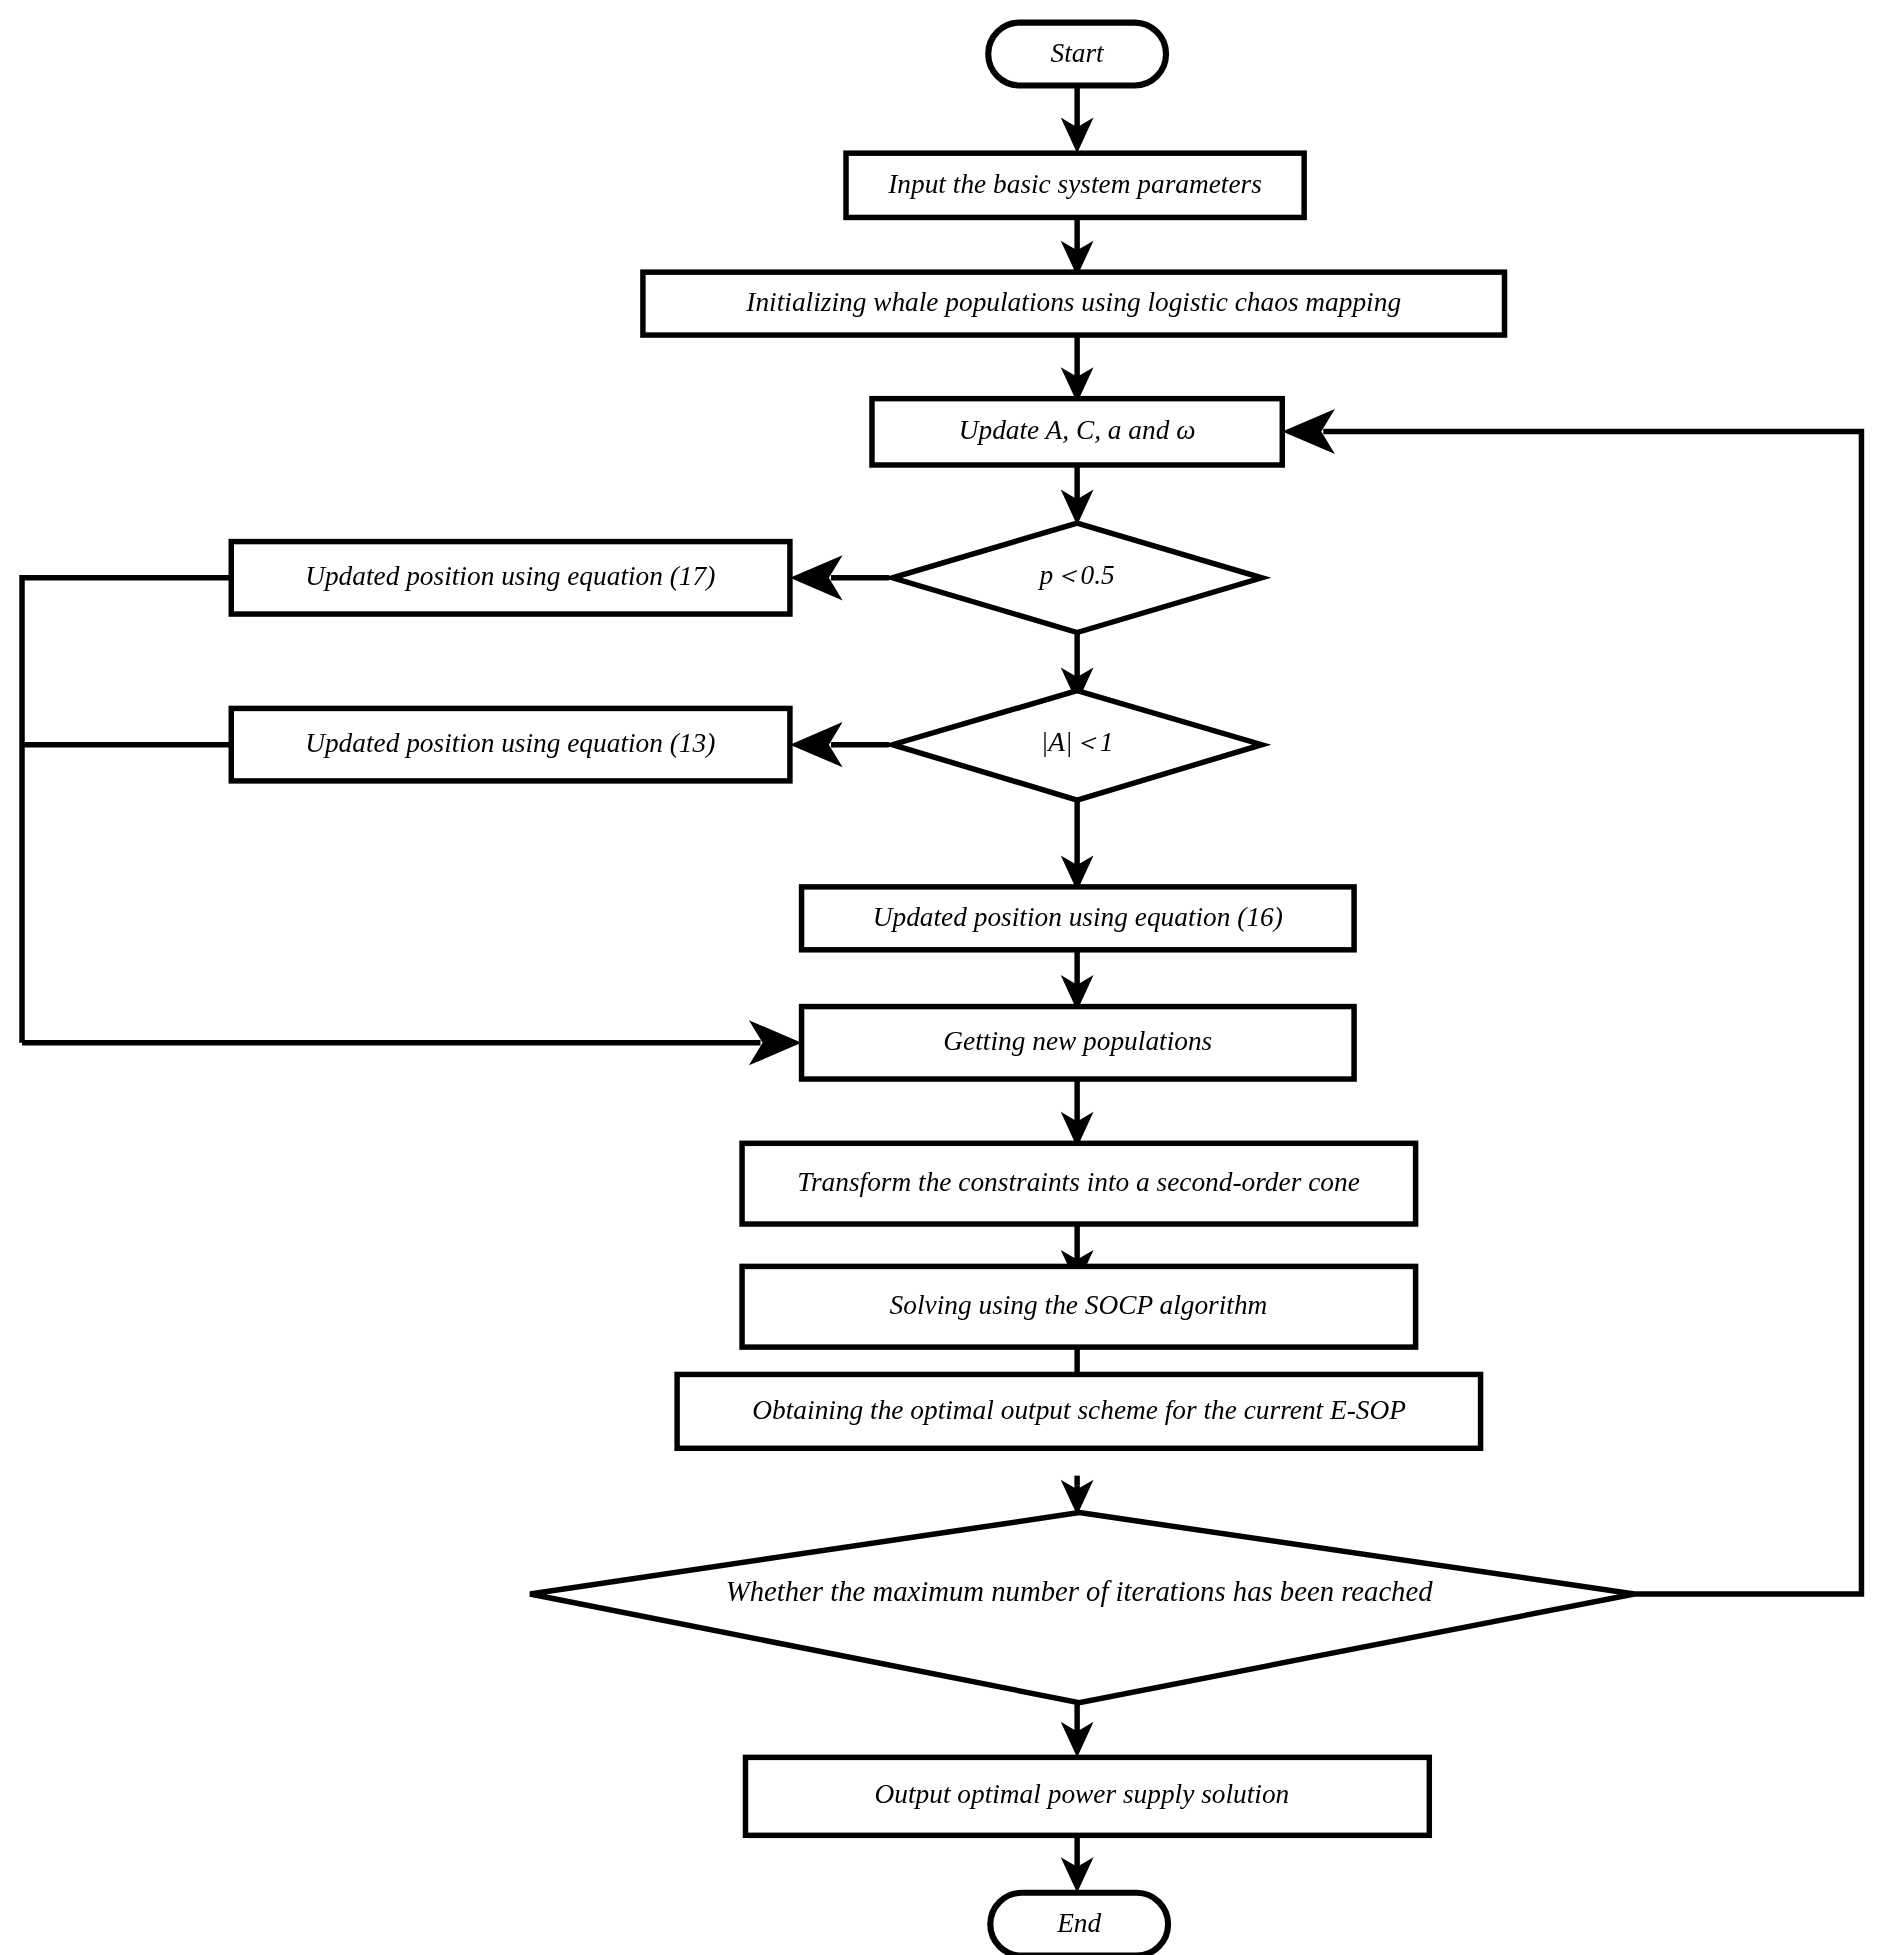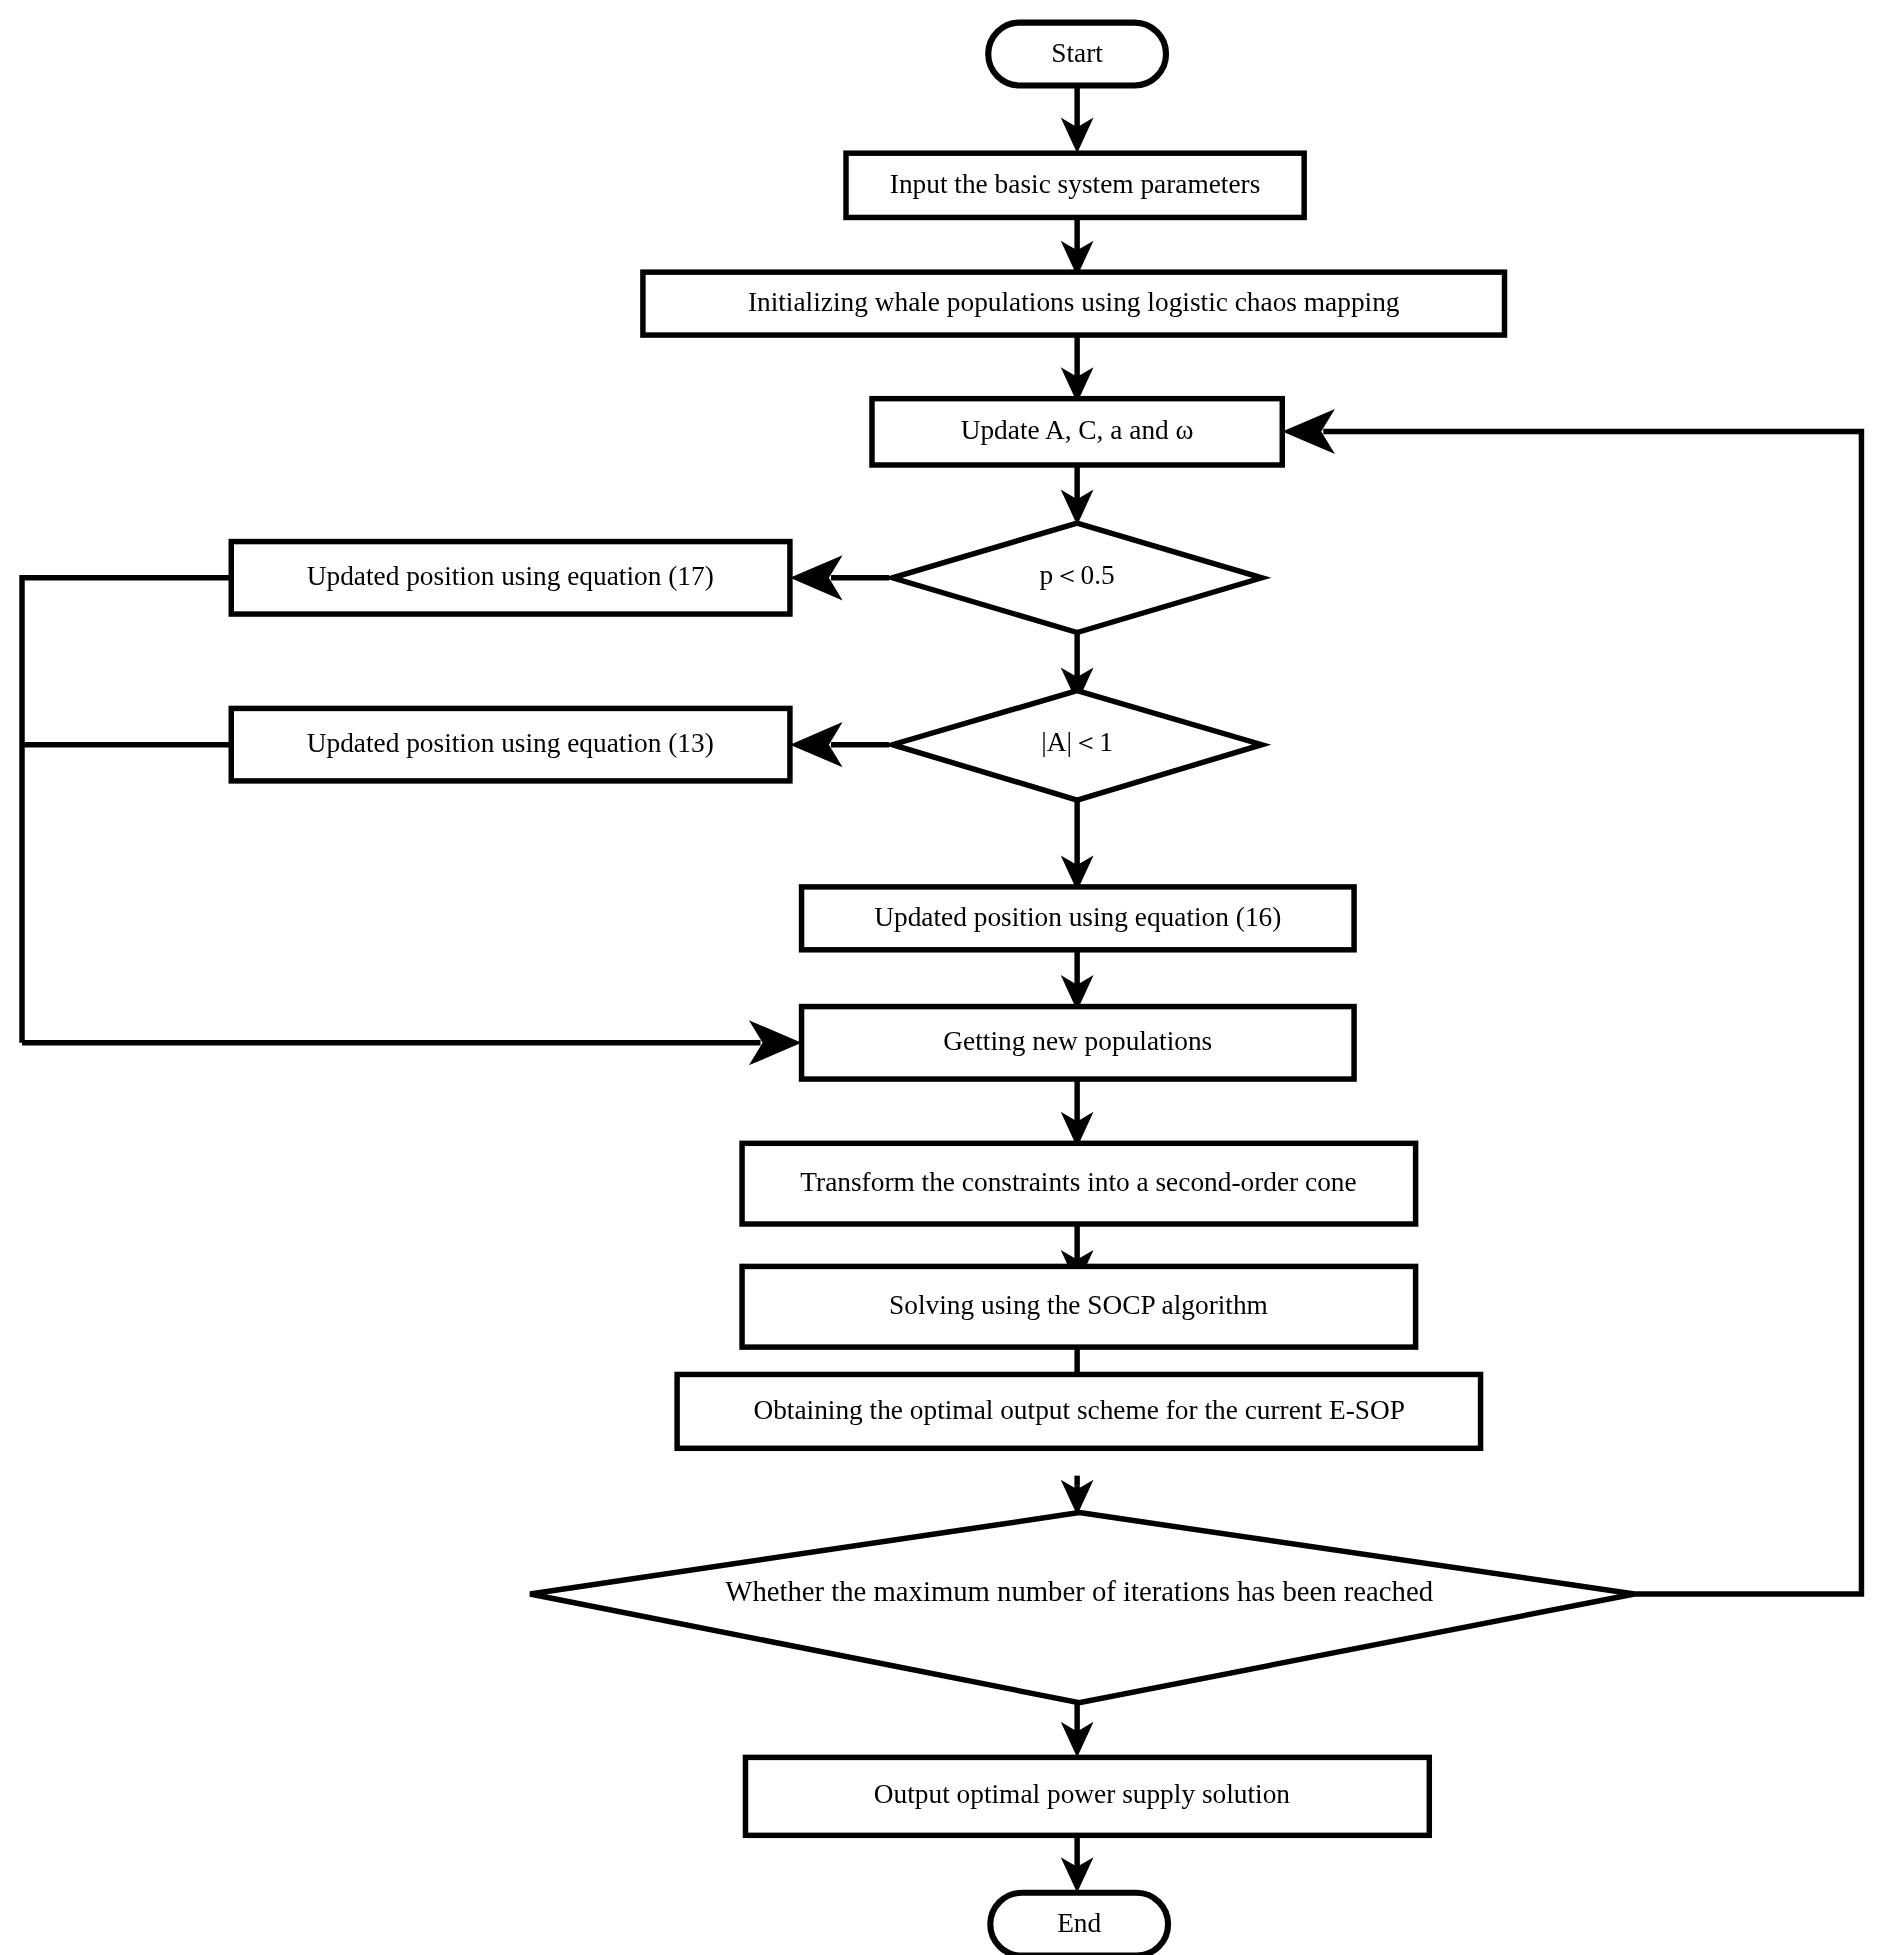--- a/index.html
+++ b/index.html
@@ -6,20 +6,21 @@
     margin: 0;
     padding: 0;
     background: #ffffff;
   }
   #page {
     position: relative;
     width: 1530px;
     height: 1955px;
     background: #ffffff;
     font-family: "Liberation Serif", "DejaVu Serif", serif;
+    font-style: italic;
   }
   svg#flow {
     display: block;
     width: 1878px;
     height: 1955px;
   }
   .shape {
     fill: #ffffff;
     stroke: #000000;
     stroke-width: 8;

